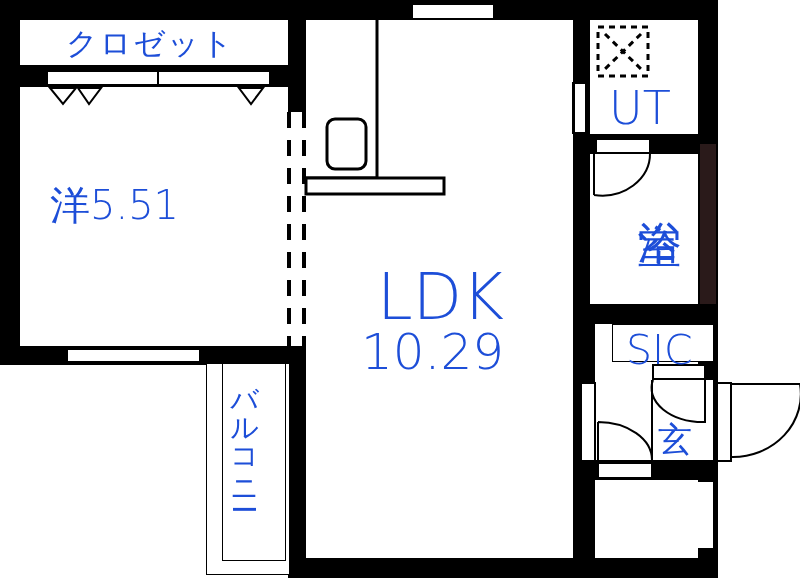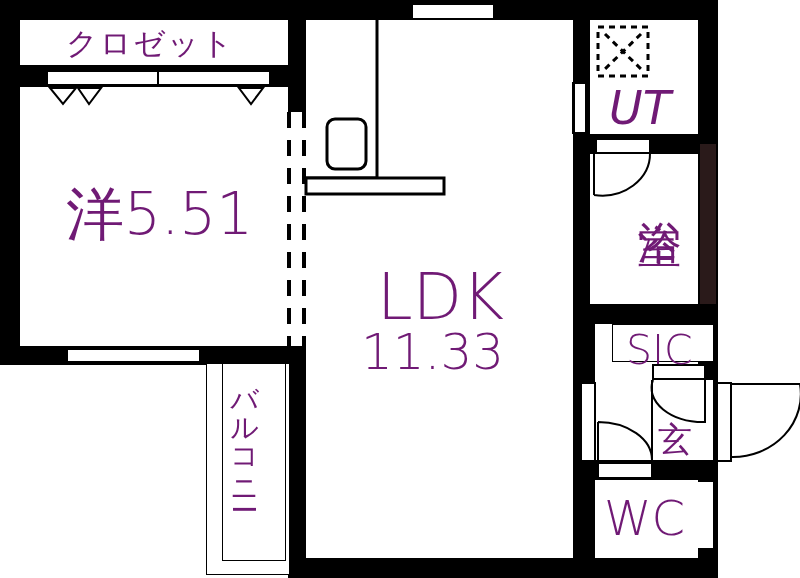--- a/index.html
+++ b/index.html
@@ -1,21 +1,21 @@
 <!DOCTYPE html>
 <html><head>
   <meta charset="utf-8">
   <style>
     html, body { margin: 0; padding: 0; background: #ffffff; }
     body { width: 800px; height: 578px; position: relative; overflow: hidden; font-family: "DejaVu Sans", "Liberation Sans", sans-serif; }
     .plan { position: absolute; left: 0; top: 0; width: 800px; height: 578px; }
     .blk { position: absolute; background: #000; }
     .wht { position: absolute; background: #fff; }
     .win { position: absolute; background: #fff; border: 2px solid #000; box-sizing: border-box; }
-    .lbl { position: absolute; color: #701a75; white-space: nowrap; line-height: 1; font-weight: 300; }
+    .lbl { position: absolute; color: #1d4ed8; white-space: nowrap; line-height: 1; font-weight: 300; }
     .vert { writing-mode: vertical-rl; text-orientation: upright; letter-spacing: 2px; }
     svg { position: absolute; left: 0; top: 0; }
   </style>
 </head>
 <body>
 
 <div class="plan">
 
   <div class="blk" style="left:0;top:0;width:718px;height:20px;"></div>
   <div class="blk" style="left:0;top:0;width:20px;height:365px;"></div>
@@ -91,23 +91,22 @@
     <path d="M 594 195 L 594 153 M 594 195 A 48 42 0 0 0 650 153" fill="none" stroke="#000" stroke-width="2"></path>
 
     <path d="M 653 380 A 52 34 0 0 0 705 422 L 705 380" fill="none" stroke="#000" stroke-width="2"></path>
 
     <path d="M 598 422 L 598 460 M 598 422 A 54 38 0 0 1 652 460 L 652 380" fill="none" stroke="#000" stroke-width="2"></path>
 
     <path d="M 732 384 L 800 384 A 68 63 0 0 1 732 457" fill="none" stroke="#000" stroke-width="2"></path>
   </svg>
 
   <div class="lbl" style="left:66px;top:28px;font-size:31px;letter-spacing:2px;">クロゼット</div>
-  <div class="lbl" style="left:66px;top:185px;font-size:58px;text-align:center;">洋5.51</div>
+  <div class="lbl" style="left:50px;top:185px;font-size:40px;text-align:center;">洋5.51</div>
   <div class="lbl" style="left:377px;top:265px;font-size:64px;">LDK</div>
-  <div class="lbl" style="left:361px;top:327px;font-size:50px;">11.33</div>
-  <div class="lbl" style="left:609px;top:85px;font-size:46px;font-style:italic;">UT</div>
+  <div class="lbl" style="left:361px;top:327px;font-size:50px;">10.29</div>
+  <div class="lbl" style="left:609px;top:85px;font-size:46px;">UT</div>
   <div class="lbl vert" style="left:638px;top:186px;font-size:44px;">浴室</div>
   <div class="lbl" style="left:626px;top:330px;font-size:41px;">SIC</div>
   <div class="lbl" style="left:658px;top:422px;font-size:34px;">玄</div>
-  <div class="lbl" style="left:604px;top:494px;font-size:48px;">WC</div>
   <div class="lbl vert" style="left:230px;top:368px;font-size:28px;letter-spacing:0;">バルコニー</div>
 
 </div>
 
 </body></html>

